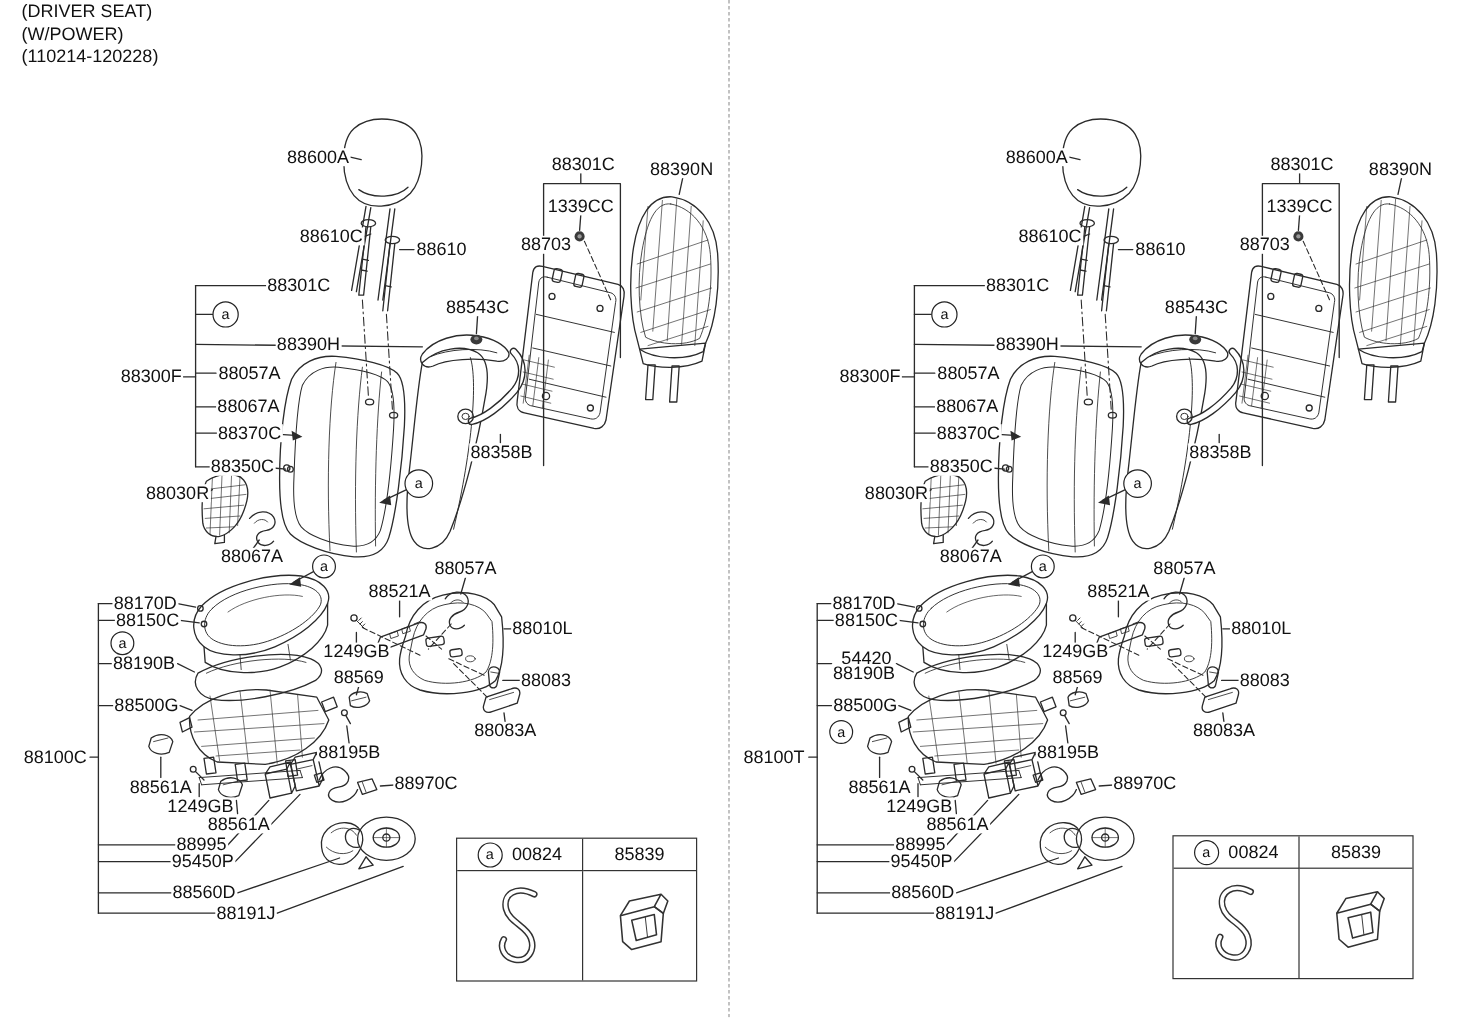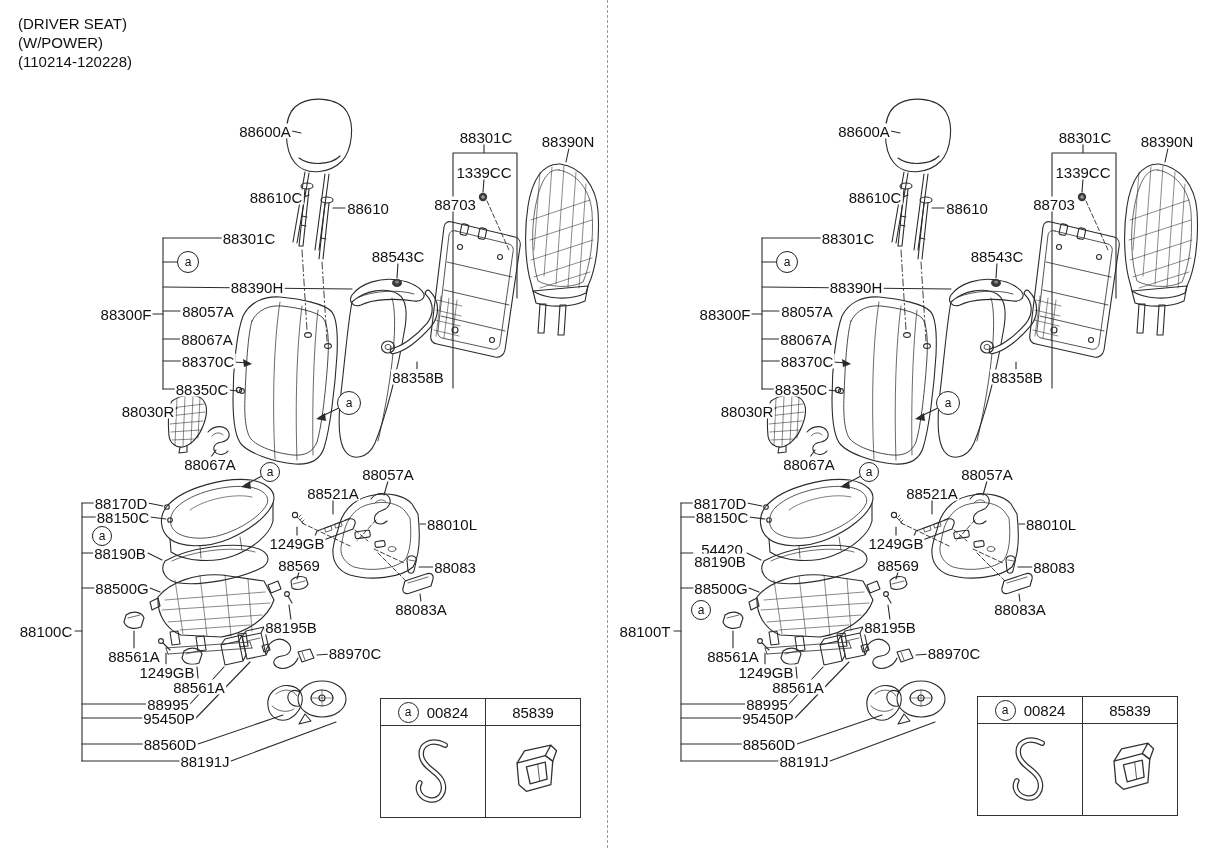--- a/index.html
+++ b/index.html
@@ -217,21 +217,21 @@
         </g>
       </symbol>
     </defs>
     <use href="#art"></use>
     <use href="#art" transform="translate(599,0)"></use>
   </svg>
 
   <div class="divider"></div>
 
   <section class="panel">
-    <div class="hdr" style="left:18px;top:14px"><span>(DRIVER SEAT)</span>
+    <div class="hdr" style="left:18px;top:0"><span>(DRIVER SEAT)</span>
 <span>(W/POWER)</span>
 <span>(110214-120228)</span></div>
     <div>
         <span class="part-label" style="left: 265px; top: 131px;">88600A</span>
         <span class="part-label" style="left: 486px; top: 137px;">88301C</span>
         <span class="part-label" style="left: 568px; top: 141px;">88390N</span>
         <span class="part-label" style="left: 484px; top: 172px;">1339CC</span>
         <span class="part-label" style="left: 276px; top: 197px;">88610C</span>
         <span class="part-label" style="left: 368px; top: 208px;">88610</span>
         <span class="part-label" style="left: 455px; top: 204px;">88703</span>

